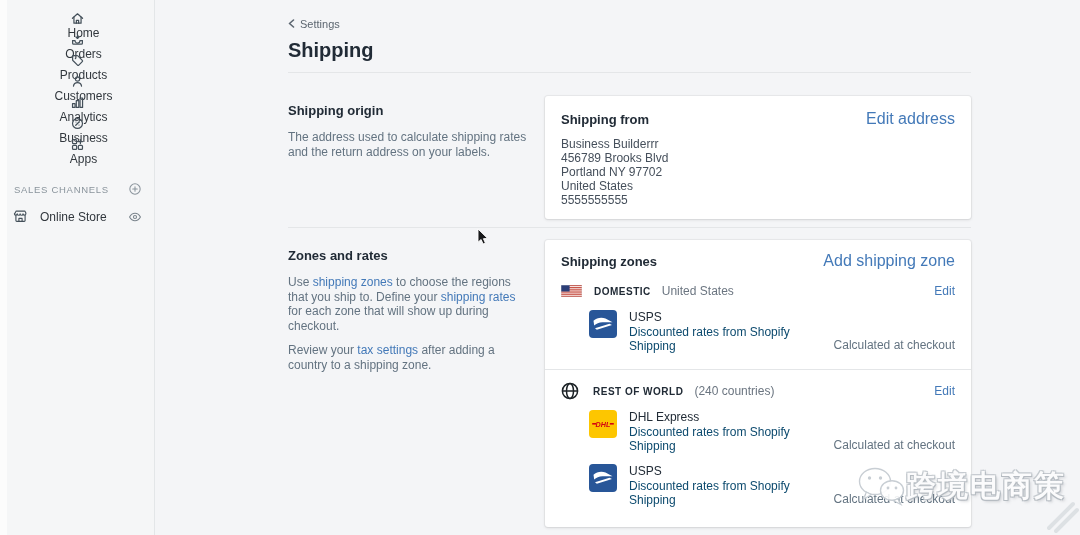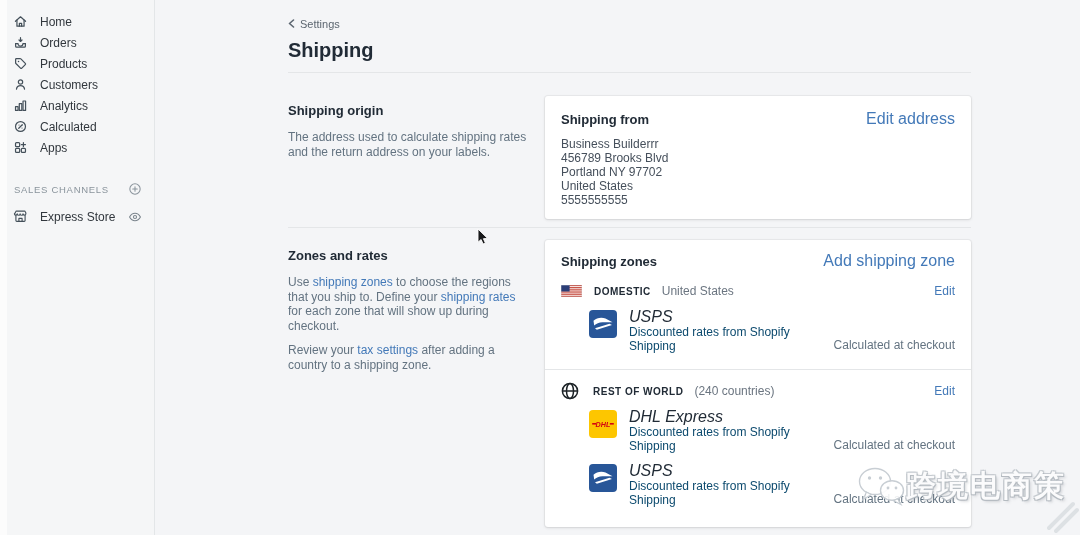--- a/index.html
+++ b/index.html
@@ -13,20 +13,21 @@
   }
   
   .sidebar {
     position:absolute; left:0; top:0; width:155px; height:535px;
     background:#f5f6f7; border-right:1px solid #e3e6e8; padding-top:11px;
   }
   .sidebar-edge { position:absolute; left:0; top:0; width:7px; height:535px; background:rgba(255,255,255,.65); }
   .nav-item {
     display:flex; align-items:center; height:21px; padding:0 12px 0 13px;
     cursor:pointer;
+    flex-direction:column;
   }
   .nav-item .nav-icon { width:15px; height:15px; display:flex; align-items:center; justify-content:center; flex:none; }
   .nav-item .nav-label { margin-left:12px; font-size:12px; font-weight:500; color:#31373d; }
   .nav-icon svg { display:block; }
   .sc-header {
     display:flex; align-items:center; height:18px; padding:0 12px 0 14px; margin-top:22px;
   }
   .sc-title { font-size:9.5px; font-weight:400; letter-spacing:.7px; color:#8a949c; flex:1; }
   .channel-row { display:flex; align-items:center; height:21px; padding:0 12px 0 13px; margin-top:8px; cursor:pointer; }
   .channel-row .nav-label { margin-left:12px; font-size:12px; font-weight:500; color:#31373d; flex:1; }
@@ -66,21 +67,21 @@
   .zone-flag { width:21px; height:12px; flex:none; display:flex; }
   .zone-globe { width:20px; height:20px; flex:none; display:flex; margin-left:-1px; margin-right:1px; }
   .zone-badge { margin-left:12px; font-size:10px; font-weight:700; letter-spacing:.5px; color:#212b36; }
   .zone-region { margin-left:11px; font-size:12px; color:#6b7580; }
   .zone-edit { margin-left:auto; font-size:12px; }
   .rate-row { display:flex; margin:6px 16px 0 44px; }
   .rate-row.gap { margin-top:11px; }
   .carrier-logo { width:28px; height:28px; flex:none; }
   .carrier-logo svg { display:block; }
   .rate-text { margin-left:12px; flex:1; }
-  .rate-carrier { font-size:16px; line-height:14px; color:#212b36;font-style:italic; }
+  .rate-carrier { font-size:12px; line-height:14px; color:#212b36; }
   .rate-desc { font-size:12px; line-height:14px; margin-top:1px; color:#0c4a6e; }
   .rate-price { align-self:flex-end; font-size:12px; line-height:14px; color:#637381; padding-bottom:1px; }
   .zone-divider { border:none; border-top:1px solid #e4e6e8; margin-top:16px; }
   
   .cursor { position:absolute; left:477px; top:228px; pointer-events:none; }
   
   .watermark {
     position:absolute; left:856px; top:461px; display:flex; align-items:center; pointer-events:none;
   }
   .wm-icon { width:50px; height:50px; opacity:.95; }
@@ -152,21 +153,21 @@
 
   <div class="nav-item">
     <span class="nav-icon">
       <svg width="15" height="15" viewBox="0 0 16 16" fill="none" stroke="#44505a" stroke-width="1.3" stroke-linecap="round">
           <circle cx="8" cy="8" r="5.3"></circle>
           <path d="M6.1 9.9 L9.9 6.1"></path>
           <circle cx="6.4" cy="6.4" r=".65" fill="#44505a" stroke="none"></circle>
           <circle cx="9.6" cy="9.6" r=".65" fill="#44505a" stroke="none"></circle>
         </svg>
     </span>
-    <span class="nav-label">Calculated</span>
+    <span class="nav-label">Business</span>
   </div>
 
   <div class="nav-item">
     <span class="nav-icon">
       <svg width="15" height="15" viewBox="0 0 16 16" fill="none" stroke="#44505a" stroke-width="1.3" stroke-linecap="round" stroke-linejoin="round">
           <rect x="2.7" y="2.7" width="4.4" height="4.4" rx="1"></rect>
           <rect x="2.7" y="8.9" width="4.4" height="4.4" rx="1"></rect>
           <rect x="8.9" y="8.9" width="4.4" height="4.4" rx="1"></rect>
           <path d="M11.1 2.7 v4.4 M8.9 4.9 h4.4"></path>
         </svg>
@@ -185,21 +186,21 @@
   </div>
 
   <div class="channel-row">
     <span class="nav-icon">
       <svg width="15" height="15" viewBox="0 0 16 16" fill="none" stroke="#44505a" stroke-width="1.2" stroke-linecap="round" stroke-linejoin="round">
           <path d="M3.1 6.9 V12.3 a.9.9 0 0 0 .9.9 h8 a.9.9 0 0 0 .9-.9 V6.9"></path>
           <path d="M2.3 4.3 l.6-1.5 a.9.9 0 0 1 .8-.6 h8.6 a.9.9 0 0 1 .8.6 l.6 1.5 v.7 a1.5 1.5 0 0 1-3 .1 a1.55 1.55 0 0 1-3.1 0 a1.55 1.55 0 0 1-3.1 0 a1.5 1.5 0 0 1-3-.1 Z"></path>
           <path d="M6.3 13.1 V10 h3.4 v3.1"></path>
         </svg>
     </span>
-    <span class="nav-label">Express Store</span>
+    <span class="nav-label">Online Store</span>
     <span class="nav-icon">
       <svg width="14" height="14" viewBox="0 0 16 16" fill="none" stroke="#7a848c" stroke-width="1.2">
           <path d="M1.8 8 C3.3 5.2 5.5 3.8 8 3.8 s4.7 1.4 6.2 4.2 C12.7 10.8 10.5 12.2 8 12.2 S3.3 10.8 1.8 8 Z"></path>
           <circle cx="8" cy="8" r="1.8"></circle>
         </svg>
     </span>
   </div>
 </div>
 
 <div class="main">

